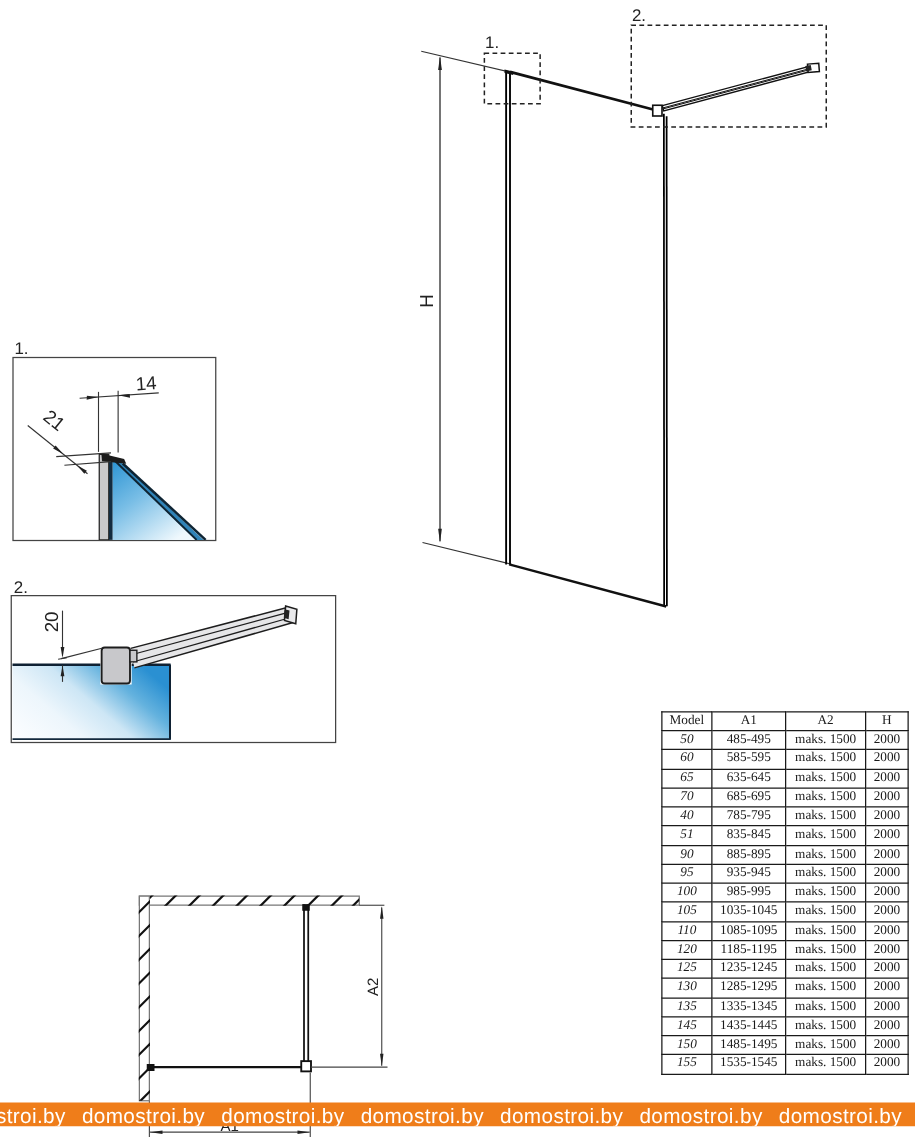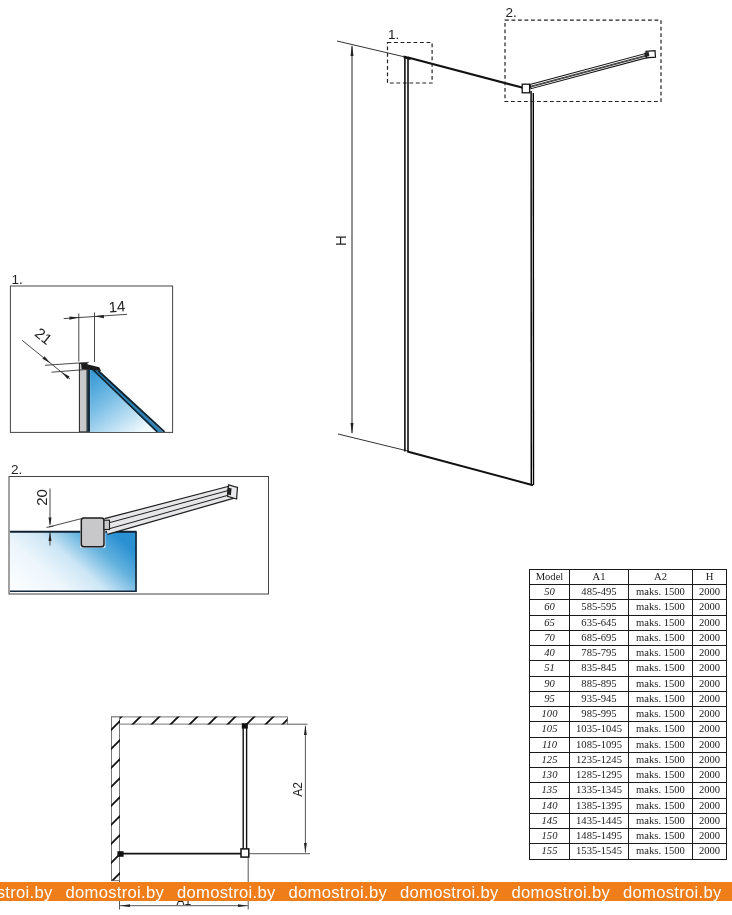--- a/index.html
+++ b/index.html
@@ -303,40 +303,40 @@
           <td>maks. 1500</td>
           <td>2000</td>
         </tr>
   <tr>
           <td class="m">110</td>
           <td>1085-1095</td>
           <td>maks. 1500</td>
           <td>2000</td>
         </tr>
   <tr>
+          <td class="m">120</td>
+          <td>1185-1195</td>
+          <td>maks. 1500</td>
+          <td>2000</td>
+        </tr>
+  <tr>
           <td class="m">125</td>
           <td>1235-1245</td>
           <td>maks. 1500</td>
           <td>2000</td>
         </tr>
   <tr>
           <td class="m">130</td>
           <td>1285-1295</td>
           <td>maks. 1500</td>
           <td>2000</td>
         </tr>
   <tr>
           <td class="m">135</td>
           <td>1335-1345</td>
-          <td>maks. 1500</td>
-          <td>2000</td>
-        </tr>
-  <tr>
-          <td class="m">140</td>
-          <td>1385-1395</td>
           <td>maks. 1500</td>
           <td>2000</td>
         </tr>
   <tr>
           <td class="m">145</td>
           <td>1435-1445</td>
           <td>maks. 1500</td>
           <td>2000</td>
         </tr>
   <tr>

